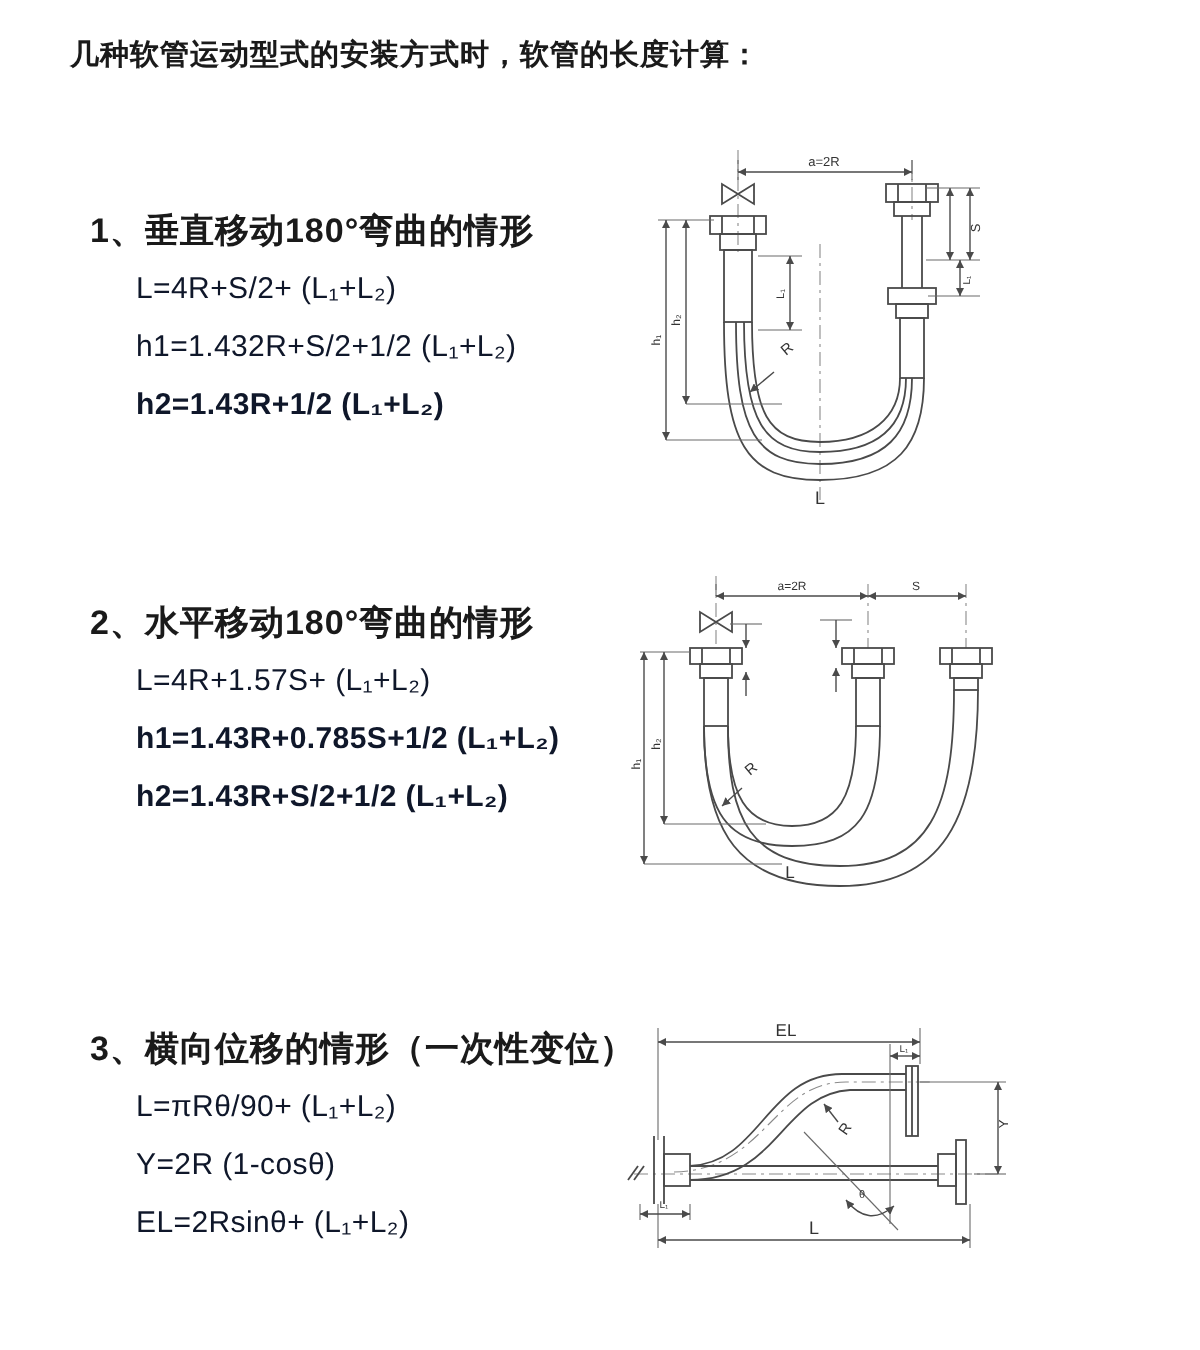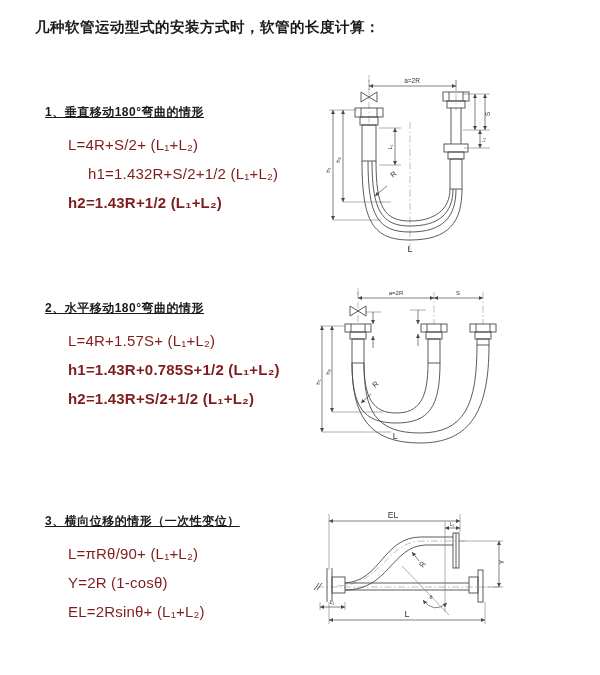--- a/index.html
+++ b/index.html
@@ -1,37 +1,37 @@
 <!DOCTYPE html>
 <html><head>
 <meta charset="utf-8">
 <style>
   html,body{margin:0;padding:0;background:#fff;}
   .page{position:relative;width:516px;height:675px;background:#ffffff;overflow:hidden;
         font-family:"Liberation Sans","DejaVu Sans",sans-serif;color:#1a1a1a;border-radius:15px;}
   .title{position:absolute;left:35px;top:18px;font-size:14.5px;font-weight:bold;letter-spacing:.5px;}
-  .heading{position:absolute;font-size:12px;font-weight:600;letter-spacing:.5px;text-decoration:underline;}
-  .formula{position:absolute;font-size:15px;letter-spacing:.2px;color:#7f1d1d;}
+  .heading{position:absolute;font-size:17px;font-weight:600;letter-spacing:.5px;}
+  .formula{position:absolute;font-size:15px;letter-spacing:.2px;color:#0f172a;}
   svg{position:absolute;}
   svg text{font-family:"Liberation Sans","DejaVu Sans",sans-serif;fill:#333;}
   .ln{stroke:#4a4a4a;fill:none;stroke-width:.9;}
   .dim{stroke:#4a4a4a;fill:none;stroke-width:.7;}
   .thin{stroke:#6a6a6a;fill:none;stroke-width:.55;}
   .cl{stroke:#8a8a8a;fill:none;stroke-width:.55;stroke-dasharray:7 2.5 1.5 2.5;}
 </style>
 </head>
 <body>
 
 <div class="page">
 
   <div class="title">几种软管运动型式的安装方式时，软管的长度计算：</div>
 
   <div class="heading" style="left:45px;top:104px;">1、垂直移动180°弯曲的情形</div>
   <div class="formula" style="left:68px;top:136px;">L=4R+S/2+ (L₁+L₂)</div>
-  <div class="formula" style="left:68px;top:165px;margin-left:20px;">h1=1.432R+S/2+1/2 (L₁+L₂)</div>
+  <div class="formula" style="left:68px;top:165px;">h1=1.432R+S/2+1/2 (L₁+L₂)</div>
   <div class="formula" style="left:68px;top:194px;font-weight:bold;">h2=1.43R+1/2 (L₁+L₂)</div>
 
   <div class="heading" style="left:45px;top:300px;">2、水平移动180°弯曲的情形</div>
   <div class="formula" style="left:68px;top:332px;">L=4R+1.57S+ (L₁+L₂)</div>
   <div class="formula" style="left:68px;top:361px;font-weight:bold;">h1=1.43R+0.785S+1/2 (L₁+L₂)</div>
   <div class="formula" style="left:68px;top:390px;font-weight:bold;">h2=1.43R+S/2+1/2 (L₁+L₂)</div>
 
   <div class="heading" style="left:45px;top:513px;">3、横向位移的情形（一次性变位）</div>
   <div class="formula" style="left:68px;top:545px;">L=πRθ/90+ (L₁+L₂)</div>
   <div class="formula" style="left:68px;top:574px;">Y=2R (1-cosθ)</div>

